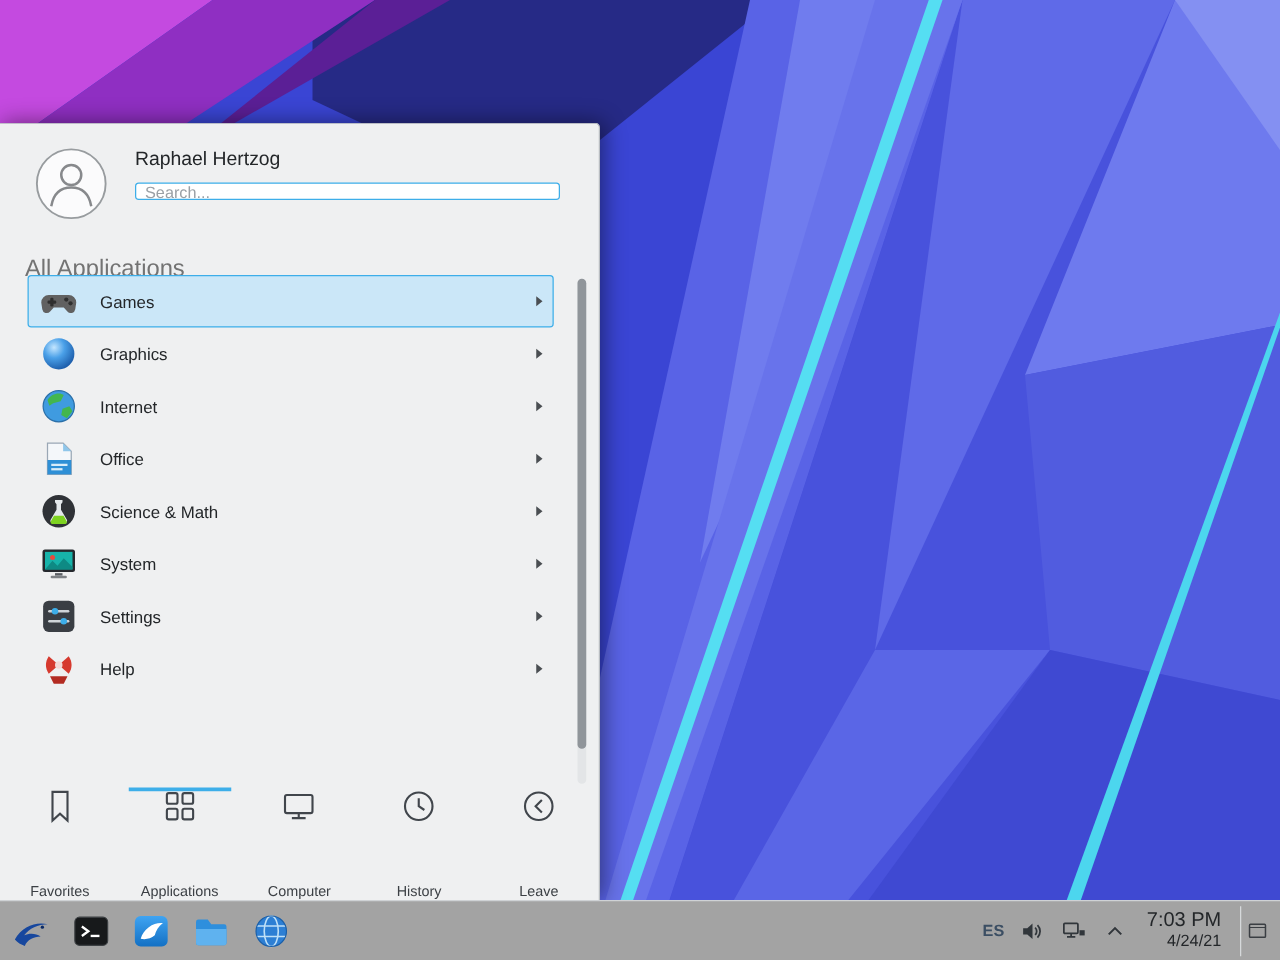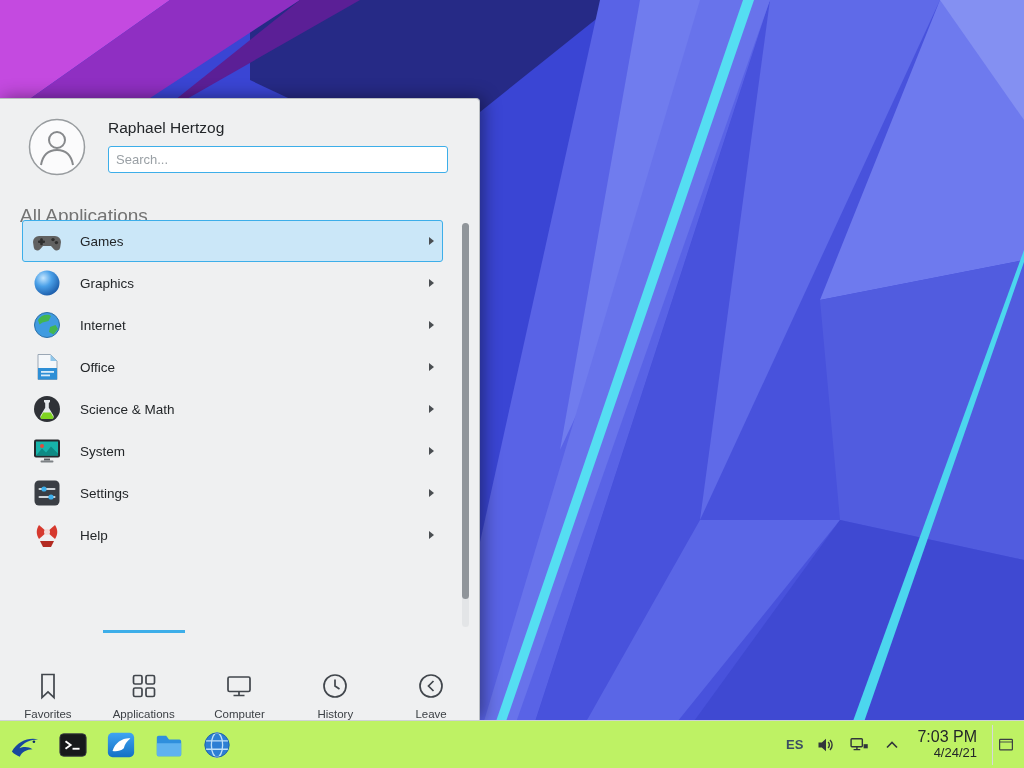--- a/index.html
+++ b/index.html
@@ -14,21 +14,21 @@
   .launcher {
     position:absolute; left:0; top:98px; width:480px; height:622px;
     background:#eff0f1; border:1px solid #b9bdc1; border-left:none; border-bottom:none;
     border-radius:0 4px 0 0; box-shadow:3px 0 18px rgba(0,0,0,.45);
     z-index:5;
   }
   .lh-header { position:absolute; left:0; top:0; right:0; height:100px; }
   .avatar { position:absolute; left:28px; top:19px; width:58px; height:58px; border-radius:50%; }
   .user-name { position:absolute; left:108px; top:20px; font-size:15.5px; color:#232629; }
   .search-box {
-    position:absolute; left:108px; top:47px; width:340px; height:27px;
+    position:absolute; left:108px; top:47px; width:340px; height:14px;
     border:1px solid #3daee9; border-radius:3px; background:#ffffff;
     font-size:13px; color:#232629; padding:0 7px; outline:none;
     font-family:"Liberation Sans", sans-serif;
   }
   .search-box::placeholder { color:#9aa0a5; }
 
   .section-label { position:absolute; left:20px; top:106px; font-size:19px; color:#737373; }
 
   .cat-list { position:absolute; left:0; right:0; top:121px; height:411px; overflow:hidden; }
   .cat-row {
@@ -40,29 +40,29 @@
   .cat-icon { width:32px; height:32px; flex:0 0 32px; }
   .cat-icon svg { width:32px; height:32px; display:block; }
   .cat-label { margin-left:17px; font-size:13.5px; color:#232629; }
   .cat-arrow { margin-left:auto; width:0; height:0;
     border-left:5px solid #4a4e52; border-top:4.5px solid transparent; border-bottom:4.5px solid transparent; }
 
   .scrollbar-track { position:absolute; right:10px; top:124px; width:7px; height:404px; border-radius:4px; background:#e3e5e7; }
   .scrollbar-thumb { position:absolute; top:0; left:0; width:7px; height:376px; border-radius:4px; background:#90959a; }
 
   .tab-bar { position:absolute; left:0; right:0; bottom:0; height:90px; display:flex; }
-  .tab { position:relative; flex:1; display:flex; flex-direction:column; align-items:center; justify-content:flex-end; gap:7px; cursor:default; }
+  .tab { position:relative; flex:1; display:flex; flex-direction:column; align-items:center; justify-content:space-between; gap:7px; cursor:default; }
   .tab.active::before { content:""; position:absolute; top:0; left:7%; right:7%; height:3px; background:#3daee9; }
   .tab-icon svg { width:30px; height:30px; display:block; }
   .tab-label { font-size:11.5px; color:#3c4045; }
 
   
   .taskbar {
     position:absolute; left:0; right:0; bottom:0; height:48px;
-    background:#bef264; border-top:1px solid #cfd2d5; z-index:6;
+    background:#a3a3a3; border-top:1px solid #cfd2d5; z-index:6;
     display:flex; align-items:center;
   }
   .tb-left { display:flex; align-items:center; gap:14px; padding-left:8px; }
   .tb-launcher-btn, .tb-app { width:34px; height:34px; display:flex; align-items:center; justify-content:center; border-radius:3px; }
   .tb-app svg, .tb-launcher-btn svg { width:30px; height:30px; display:block; }
   .tb-right { margin-left:auto; display:flex; align-items:center; gap:13px; padding-right:6px; }
   .kbd-layout { font-size:13px; font-weight:bold; color:#3b4e63; }
   .tray-icon svg { width:20px; height:20px; display:block; }
   .clock { text-align:right; line-height:1.12; color:#232629; padding:0 2px; }
   .clock .time { font-size:16px; }

